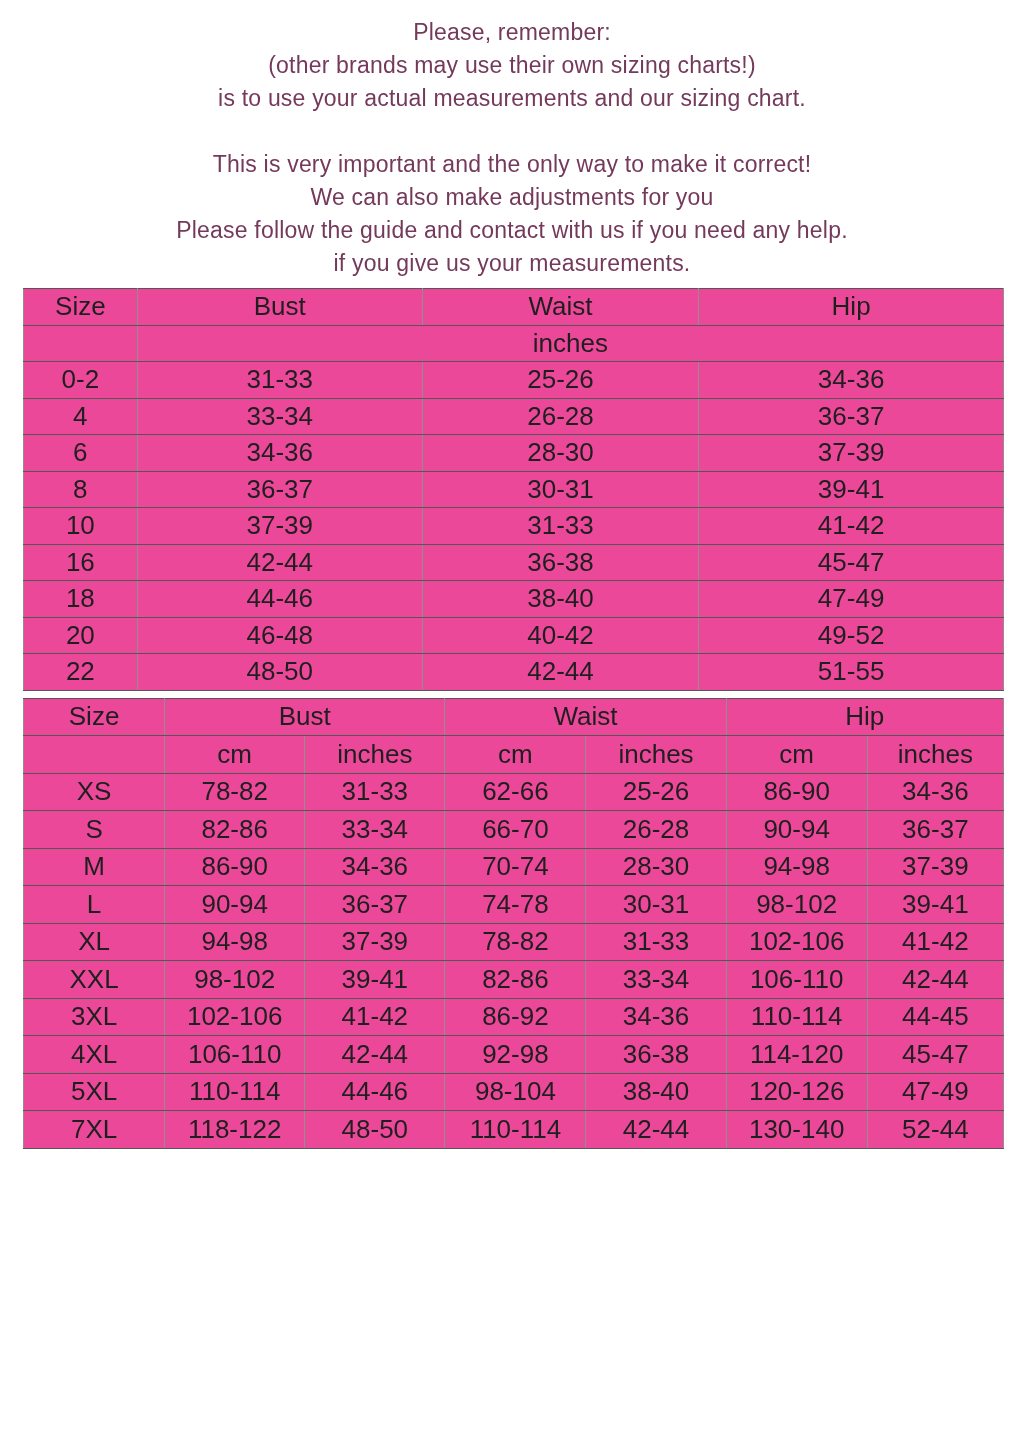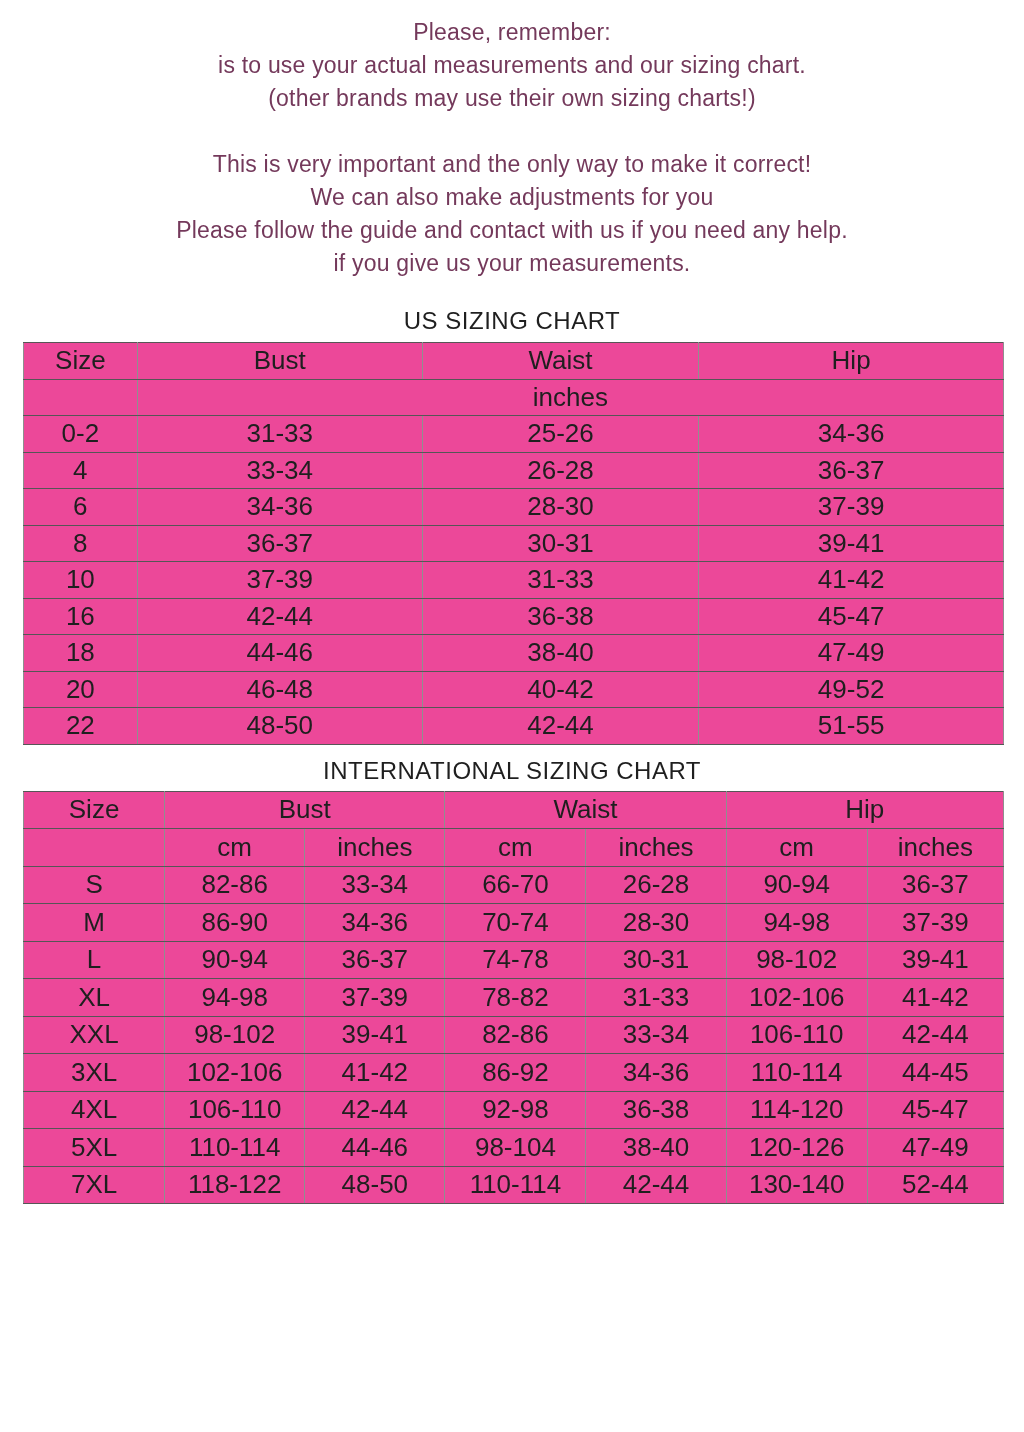--- a/index.html
+++ b/index.html
@@ -67,32 +67,31 @@
   .table-intl th, .table-intl td { height: 37.5px; }
 </style>
 </head>
 <body>
 
 <div class="page">
 
   <div class="intro">
     <div class="intro-block1">
       <div>Please, remember:</div>
+      <div>(other brands may use their own sizing charts!)</div>
       <div>is to use your actual measurements and our sizing chart.</div>
-      <div>(other brands may use their own sizing charts!)</div>
     </div>
     <div class="intro-block2">
       <div>This is very important and the only way to make it correct!</div>
       <div>We can also make adjustments for you</div>
       <div>Please follow the guide and contact with us if you need any help.</div>
       <div>if you give us your measurements.</div>
     </div>
   </div>
 
-  <h2 class="chart-title title-us">US SIZING CHART</h2>
 
   <table class="sizing-table table-us">
     <colgroup>
       <col style="width:11.6%">
       <col style="width:29.1%">
       <col style="width:28.2%">
       <col style="width:31.1%">
     </colgroup>
   <thead>
         <tr>
@@ -157,21 +156,20 @@
         </tr>
         <tr>
           <td>22</td>
           <td>48-50</td>
           <td>42-44</td>
           <td>51-55</td>
         </tr>
       </tbody>
     </table>
 
-  <h2 class="chart-title title-intl">INTERNATIONAL SIZING CHART</h2>
 
   <table class="sizing-table table-intl">
     <colgroup>
       <col style="width:14.4%">
       <col style="width:14.3%">
       <col style="width:14.3%">
       <col style="width:14.4%">
       <col style="width:14.3%">
       <col style="width:14.4%">
       <col style="width:13.9%">
@@ -188,20 +186,29 @@
           <th colspan="1">cm</th>
           <th colspan="1">inches</th>
           <th colspan="1">cm</th>
           <th colspan="1">inches</th>
           <th colspan="1">cm</th>
           <th colspan="1">inches</th>
         </tr>
       </thead>
       <tbody>
         <tr>
+          <td>XS</td>
+          <td>78-82</td>
+          <td>31-33</td>
+          <td>62-66</td>
+          <td>25-26</td>
+          <td>86-90</td>
+          <td>34-36</td>
+        </tr>
+        <tr>
           <td>S</td>
           <td>82-86</td>
           <td>33-34</td>
           <td>66-70</td>
           <td>26-28</td>
           <td>90-94</td>
           <td>36-37</td>
         </tr>
         <tr>
           <td>M</td>

